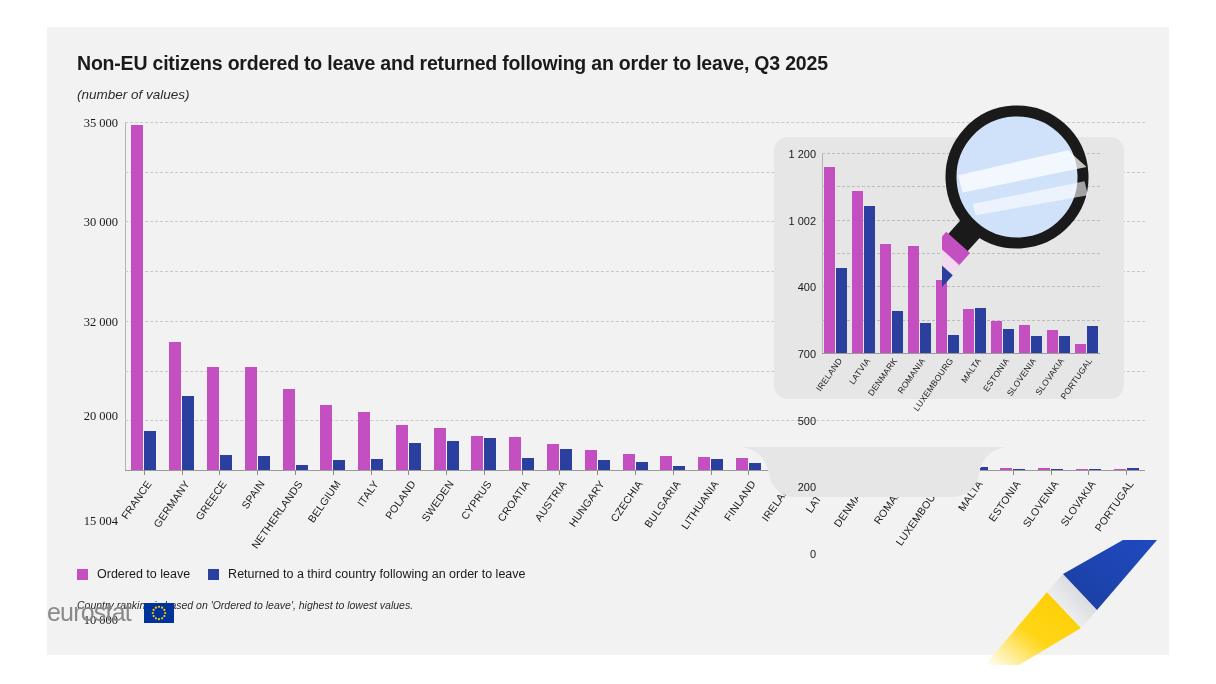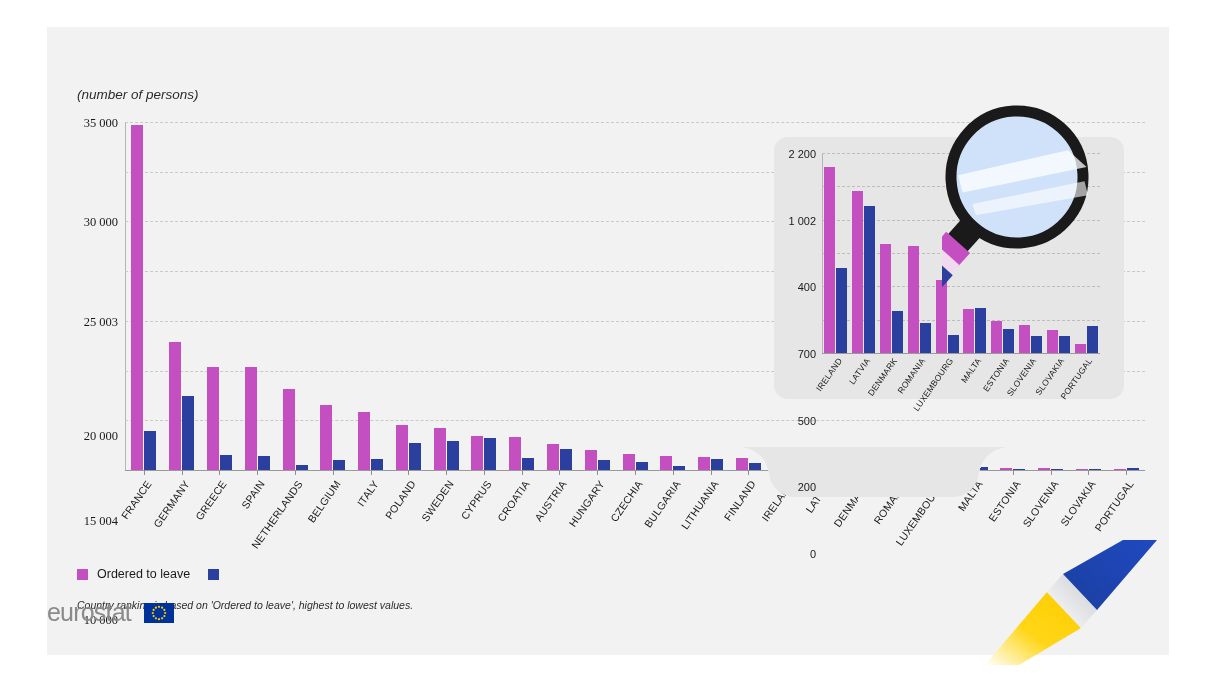--- a/index.html
+++ b/index.html
@@ -139,38 +139,39 @@
 
   .ribbon{position:absolute;left:985px;top:540px;width:200px;height:125px;}
 </style>
 </head>
 <body>
 
 <div class="page">
 
   <div class="card">
 
-    <div class="subtitle">(number of persons)</div>
+    <div class="title">Non-EU citizens ordered to leave and returned following an order to leave, Q3 2025</div>
+    <div class="subtitle">(number of values)</div>
 
     <div class="plot" id="main-plot">
       <div class="axisline"></div>
       <div id="main-grid">
           <div class="gridline zero" style="top: 348px;"></div>
           <div class="gridline" style="top: 298.286px;"></div>
           <div class="gridline" style="top: 248.571px;">
             <div class="ylab" style="top: 248.571px;">10 000</div>
           </div>
           <div class="gridline" style="top: 198.857px;">
             <div class="ylab" style="top: 198.857px;">15 004</div>
           </div>
           <div class="gridline" style="top: 149.143px;">
-            <div class="ylab" style="top: 164px;">20 000</div>
+            <div class="ylab" style="top: 144px;">20 000</div>
           </div>
           <div class="gridline" style="top: 99.4286px;">
-            <div class="ylab" style="top: 99.4286px;">25 003</div>
+            <div class="ylab" style="top: 99.4286px;">32 000</div>
           </div>
           <div class="gridline" style="top: 49.7143px;">
             <div class="ylab" style="top: 49.7143px;">30 000</div>
           </div>
           <div class="gridline" style="top: 0px;">
             <div class="ylab" style="top: 0px;">35 000</div>
           </div>
         </div>
       <div class="bars" id="main-bars">
           <div class="grp">
@@ -412,21 +413,21 @@
             <div class="igrid" style="top: 100px;">
               <div class="iylab" style="top: 100px;">700</div>
             </div>
             <div class="igrid" style="top: 66.6667px;">
               <div class="iylab" style="top: 66.6667px;">400</div>
             </div>
             <div class="igrid" style="top: 33.3333px;">
               <div class="iylab" style="top: 33.3333px;">1 002</div>
             </div>
             <div class="igrid" style="top: 0px;">
-              <div class="iylab" style="top: 0px;">2 200</div>
+              <div class="iylab" style="top: 0px;">1 200</div>
             </div>
           </div>
         <div class="ibars" id="inset-bars">
             <div class="igrp">
               <div class="ibar p" title="IRELAND — Ordered to leave: 1115" style="height: 185.833px;"></div>
               <div class="ibar b" title="IRELAND — Returned to a third country following an order to leave: 510" style="height: 85px;"></div>
             </div>
             <div class="igrp">
               <div class="ibar p" title="LATVIA — Ordered to leave: 975" style="height: 162.5px;"></div>
               <div class="ibar b" title="LATVIA — Returned to a third country following an order to leave: 880" style="height: 146.667px;"></div>
@@ -513,20 +514,21 @@
         <rect x="57" y="188" width="13" height="62" fill="#3f51b5"></rect>
         <rect x="57" y="248" width="36" height="9" fill="#f2d9ef"></rect>
         <rect x="57" y="255" width="36" height="9" fill="#c44fc0"></rect>
       </g>
     </svg>
 
     <div class="legend">
       <span class="lswatch p"></span>
       <span class="ltext">Ordered to leave</span>
       <span class="lswatch b" style="margin-left:9px"></span>
+      <span class="ltext">Returned to a third country following an order to leave</span>
     </div>
 
     <div class="note">Country ranking is based on 'Ordered to leave', highest to lowest values.</div>
   </div>
 
   <div class="logo">
     <span class="logo-text">eurostat</span>
     <span class="flag">
       <svg viewBox="0 0 30 20" width="30" height="20" id="flag-svg">
           <circle cx="15.00" cy="3.80" r="1.1" fill="#ffcc00"></circle>

